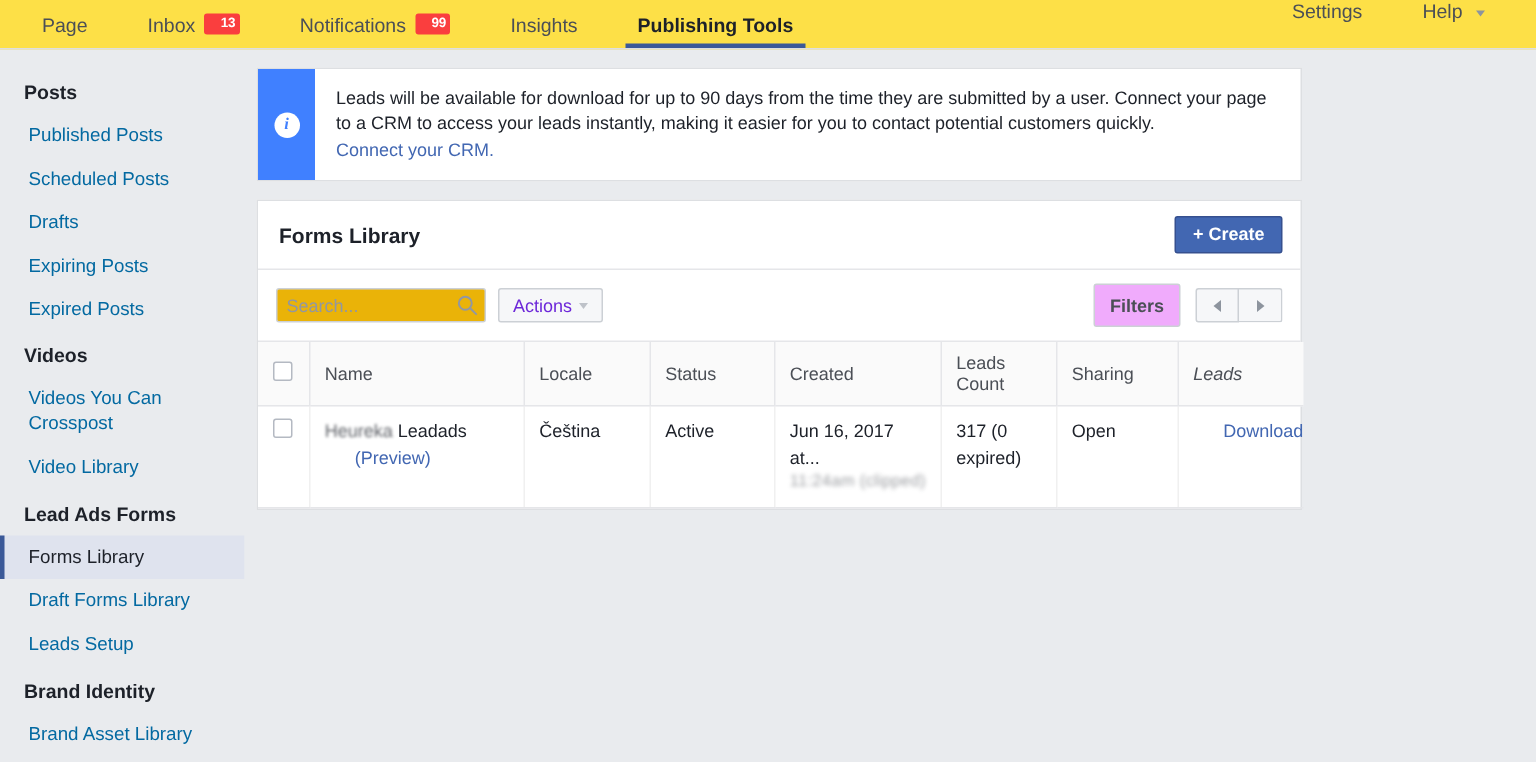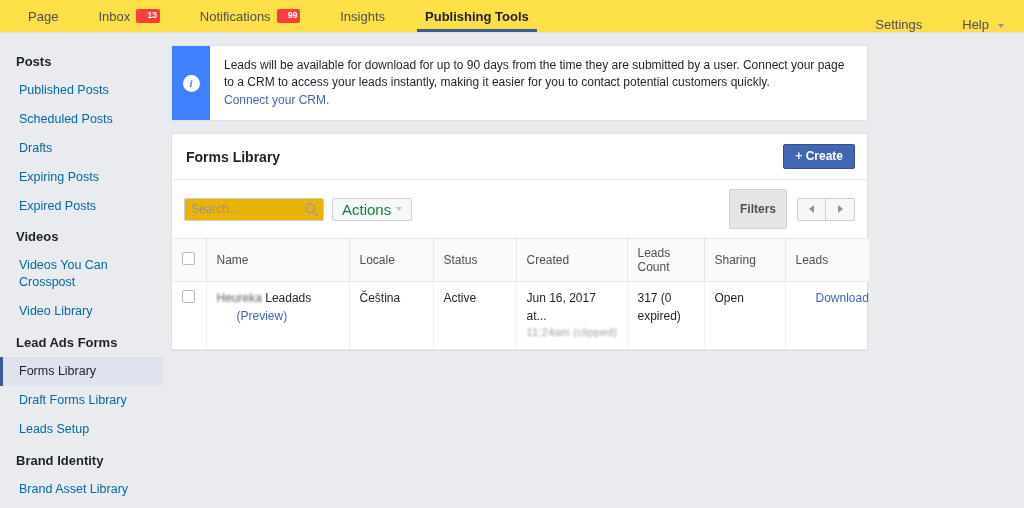--- a/index.html
+++ b/index.html
@@ -18,21 +18,21 @@
   .topnav {
     height: 33px;
     background: #fde047;
     border-bottom: 1px solid #dddfe2;
     display: flex;
     align-items: stretch;
     padding: 0 0 0 0;
     position: relative;
   }
   .topnav-left { display: flex; align-items: stretch; padding-left: 8px; }
-  .topnav-right { display: flex; align-items: flex-end; margin-left: auto; }
+  .topnav-right { display: flex; align-items: flex-start; margin-left: auto; padding-right: 14px; }
   .navtab {
     display: flex;
     align-items: center;
     gap: 6px;
     padding: 0 20px;
     font-size: 13px;
     color: #4b4f56;
     cursor: pointer;
     position: relative;
     white-space: nowrap;
@@ -214,44 +214,44 @@
     position: absolute;
     right: 5px; top: 4px;
     width: 15px; height: 15px;
     pointer-events: none;
   }
   .btn-actions {
     height: 23px;
     border: 1px solid #ccd0d5;
     background: #f6f7f9;
     border-radius: 2px;
-    color: #15803d;
-    font-size: 15px;
+    color: #6d28d9;
+    font-size: 12px;
     padding: 0 9px;
     display: flex;
     align-items: center;
     gap: 5px;
     cursor: default;
   }
   .caret-grey {
     width: 0; height: 0;
     border-left: 3.5px solid transparent;
     border-right: 3.5px solid transparent;
     border-top: 4.5px solid #bec2c9;
   }
   .toolbar-right {
     margin-left: auto;
     display: flex;
     align-items: center;
     gap: 10px;
   }
   .btn-filters {
-    height: 40px;
+    height: 29px;
     border: 1px solid #ccd0d5;
-    background: #e5e5e5;
+    background: #f0abfc;
     border-radius: 2px;
     color: #4b4f56;
     font-size: 12px;
     font-weight: bold;
     padding: 10px 10px;
     display: flex;
     align-items: center;
     cursor: pointer;
   }
   .pager { display: flex; }
@@ -290,21 +290,21 @@
     font-size: 12px;
     font-weight: normal;
     color: #4b4f56;
     text-align: left;
     padding: 7px 8px 7px 10px;
     background: #fafafa;
     border-right: 1px solid #e5e6e9;
     border-bottom: 1px solid #e5e6e9;
     vertical-align: middle;
   }
-  table.grid th:last-child { border-right: none; }
+  table.grid th:last-child { border-right: none; font-style: italic; }
   table.grid td {
     font-size: 12px;
     color: #1d2129;
     padding: 8px 8px 8px 10px;
     border-right: 1px solid #f0f0f0;
     border-bottom: 1px solid #e5e6e9;
     vertical-align: top;
     line-height: 1.45;
     height: 46px;
     overflow: hidden;

